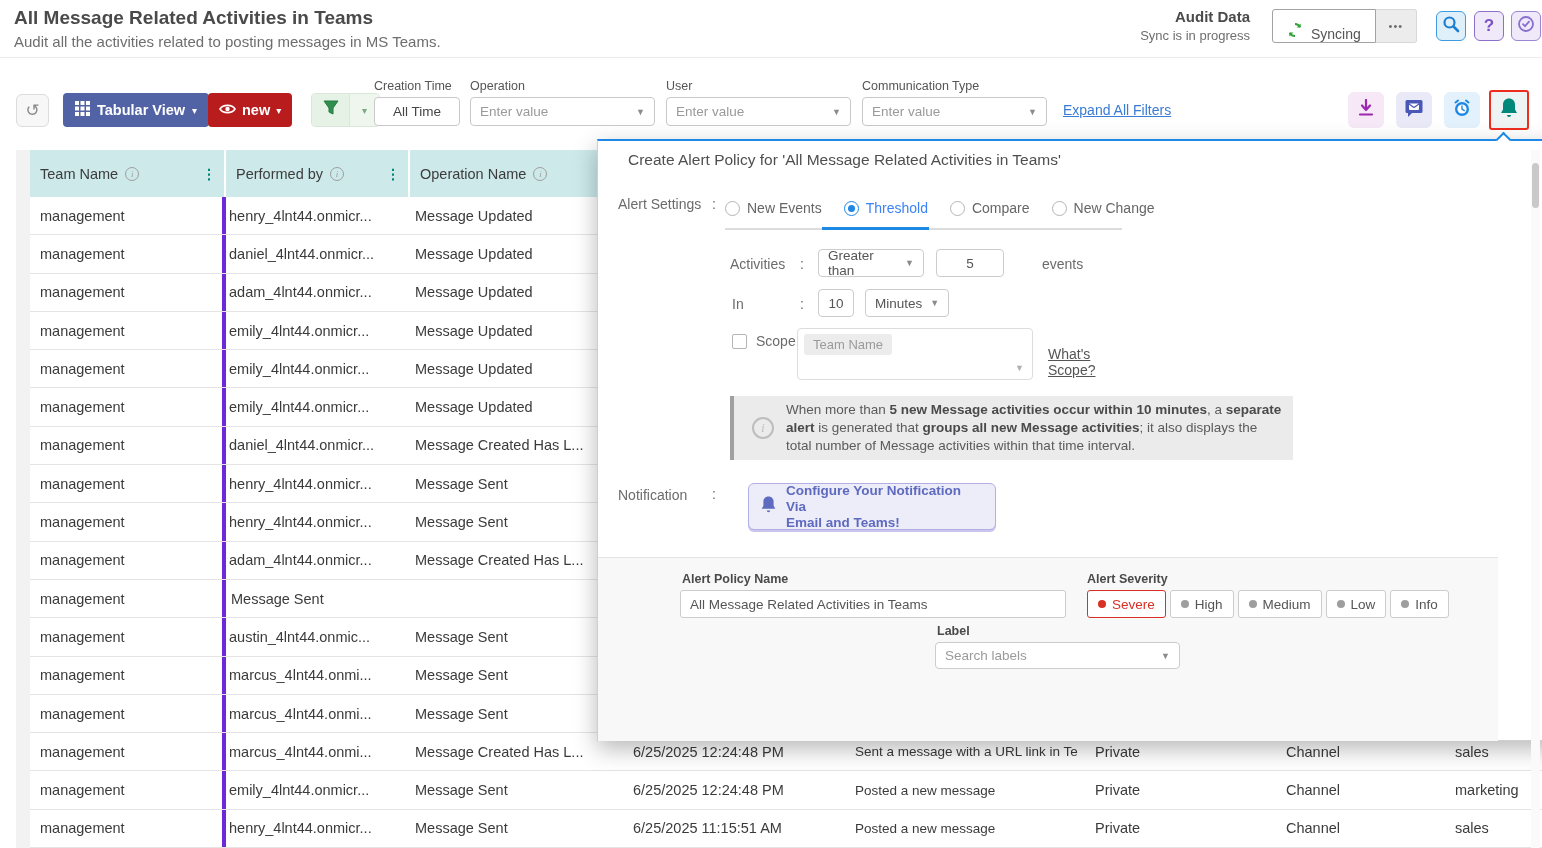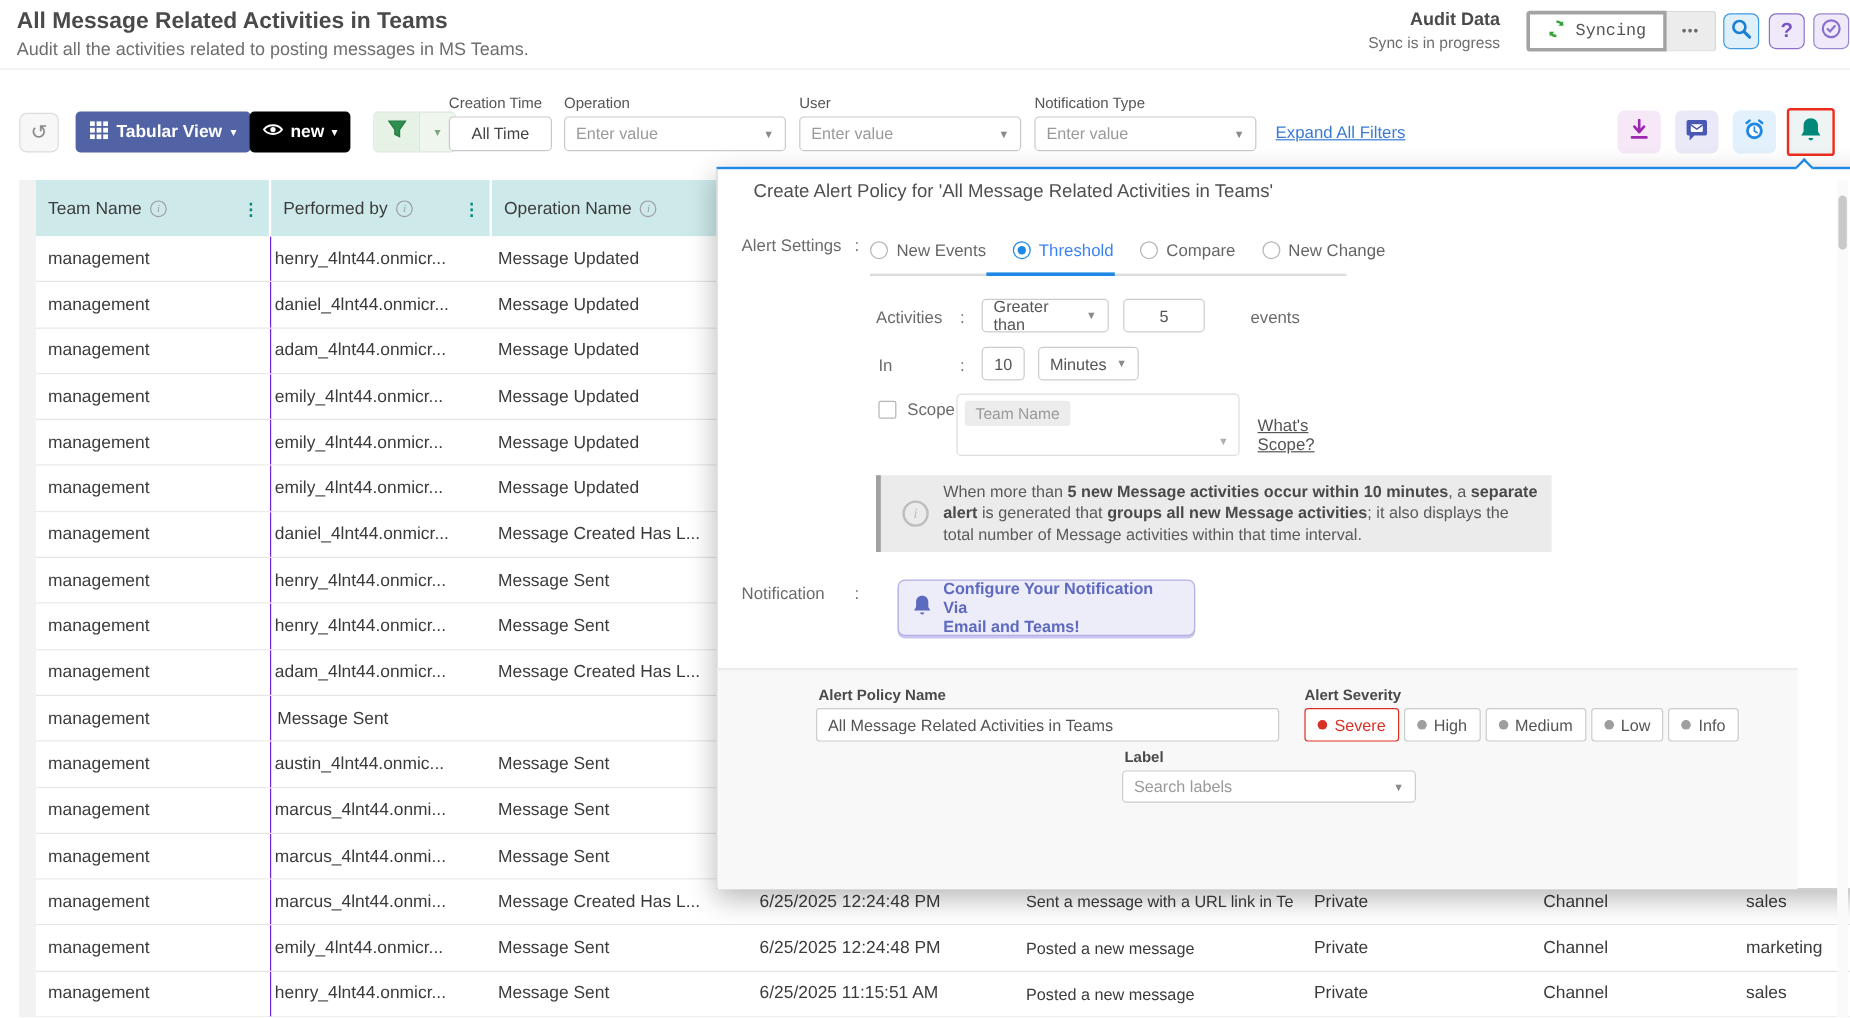--- a/index.html
+++ b/index.html
@@ -9,42 +9,42 @@
 
   
   .topbar { position:absolute; top:0; left:0; width:1542px; height:58px; background:#fff;
     border-bottom:1px solid #ececec; z-index:5; }
   .page-title { position:absolute; left:14px; top:7px; font-size:19px; font-weight:bold; color:#4a4a4a; }
   .page-subtitle { position:absolute; left:14px; top:33px; font-size:15px; color:#6e6e6e; }
   .audit-block { position:absolute; right:292px; top:8px; text-align:right; }
   .audit-title { font-size:15px; font-weight:bold; color:#4a4a4a; }
   .audit-sub { font-size:13px; color:#6e6e6e; margin-top:3px; }
   .sync-group { position:absolute; left:1272px; top:9px; height:34px; display:flex; }
-  .sync-main { display:flex; align-items:center; gap:8px; padding:0 14px; background:#fff;
-    border:3px solid #a3a3a3; border-radius:3px 0 0 3px; font-size:14px; color:#555; cursor:pointer;font-family:Liberation Mono, monospace; }
+  .sync-main { display:flex; align-items:flex-end; gap:8px; padding:0 14px; background:#fff;
+    border:1px solid #a3a3a3; border-radius:3px 0 0 3px; font-size:14px; color:#555; cursor:pointer; }
   .sync-icon { color:#35a13a; font-size:16px; font-weight:bold; }
   .sync-more { width:41px; display:flex; align-items:center; justify-content:center; background:#ececec;
     border:1px solid #d8d8d8; border-left:none; border-radius:0 3px 3px 0; color:#6b6b6b;
     font-size:11px; letter-spacing:1px; cursor:pointer; }
   .corner-btn { position:absolute; top:11px; width:30px; height:30px; border-radius:6px;
     display:flex; align-items:center; justify-content:center; cursor:pointer; }
   .btn-search { left:1436px; background:#e0f0fb; border:1.5px solid #3d9be0; }
   .btn-help { left:1474px; background:#efe9f9; border:1.5px solid #8e6fc8; color:#7a52c5;
     font-size:17px; font-weight:bold; }
   .btn-tasks { left:1511px; background:#efe9f9; border:1.5px solid #9b86d2; }
 
   
   .toolbar { position:absolute; top:58px; left:0; width:1542px; height:92px; background:#fff; z-index:4; }
   .btn-refresh { position:absolute; left:16px; top:36px; width:33px; height:33px; border:1px solid #dcdcdc;
     background:#f7f7f7; border-radius:6px; color:#8a8a8a; font-size:17px; display:flex; align-items:center;
     justify-content:center; cursor:pointer; }
   .btn-view { position:absolute; left:63px; top:35px; height:34px; background:#5163a5; color:#fff;
     border-radius:4px; display:flex; align-items:center; gap:7px; padding:0 12px; font-size:14.5px;
     font-weight:bold; cursor:pointer; }
-  .btn-new { position:absolute; left:208px; top:35px; height:34px; background:#000000; color:#fff;
+  .btn-new { position:absolute; left:208px; top:35px; height:34px; background:#b91c1c; color:#fff;
     border-radius:4px; display:flex; align-items:center; gap:6px; padding:0 11px; font-size:14.5px;
     font-weight:bold; cursor:pointer; }
   .chev { font-size:10px; font-weight:normal; }
   .btn-filter { position:absolute; left:311px; top:35px; height:34px; display:flex; border-radius:4px;
     overflow:hidden; border:1px solid #d8e8d8; }
   .filter-main { width:37px; background:#e7f2e7; display:flex; align-items:center; justify-content:center; cursor:pointer; }
   .filter-arrow { width:30px; background:#eef6ee; border-left:1px solid #d8e8d8; display:flex;
     align-items:center; justify-content:center; color:#7da77d; font-size:10px; cursor:pointer; }
   .fgroup { position:absolute; top:21px; }
   .fgroup .flabel { font-size:12.5px; color:#555; margin-bottom:4px; }
@@ -73,21 +73,21 @@
   .th { display:flex; align-items:center; font-size:14.5px; color:#3c3c3c; padding-left:10px; position:relative; }
   .th .dots { position:absolute; right:8px; color:#00897b; font-weight:bold; font-size:14px; cursor:pointer; }
   .info-i { display:inline-flex; width:14px; height:14px; border:1px solid #9e9e9e; border-radius:50%;
     color:#9e9e9e; font-size:9px; align-items:center; justify-content:center; margin-left:7px;
     font-family:"Liberation Serif", serif; font-style:italic; }
   .th0 { width:196px; border-right:2px solid #fff; }
   .th1 { width:184px; border-right:2px solid #fff; }
   .th2 { width:220px; }
   .trow { display:flex; height:38.3px; border-bottom:1px solid #e4e4e4; background:#fff; }
   .tcell { font-size:14.5px; color:#3b3b3b; display:flex; align-items:center; white-space:nowrap; overflow:hidden; }
-  .c0 { width:196px; padding-left:10px; border-right:1px solid #6d28d9; }
+  .c0 { width:196px; padding-left:10px; border-right:4px solid #6d28d9; }
   .c1 { width:184px; padding-left:3px; }
   .c2 { width:220px; padding-left:5px; }
   .c3 { width:225px; padding-left:3px; }
   .c4 { width:238px; font-size:13.5px; }
   .c5 { width:190px; padding-left:2px; }
   .c6 { width:170px; padding-left:3px; }
   .c7 { width:89px; padding-left:2px; }
   .scrollbar { position:absolute; left:1531px; top:150px; width:9px; height:698px; background:#fafafa; z-index:12; }
   .scroll-thumb { position:absolute; left:1px; top:13px; width:7px; height:45px; background:#c9c9c9; border-radius:4px; }
 
@@ -273,21 +273,21 @@
       </div>
     </div>
     <div class="fgroup g3">
       <div class="flabel">User</div>
       <div class="fbox">
         <span class="ph">Enter value</span>
         <span class="sel-arrow">▼</span>
       </div>
     </div>
     <div class="fgroup g4">
-      <div class="flabel">Notification Type</div>
+      <div class="flabel">Communication Type</div>
       <div class="fbox">
         <span class="ph">Enter value</span>
         <span class="sel-arrow">▼</span>
       </div>
     </div>
     <div class="expand-link">Expand All Filters</div>
 
     <div class="tool-icon ti-download">
       <span>
         <svg width="18" height="18" viewBox="0 0 18 18">

